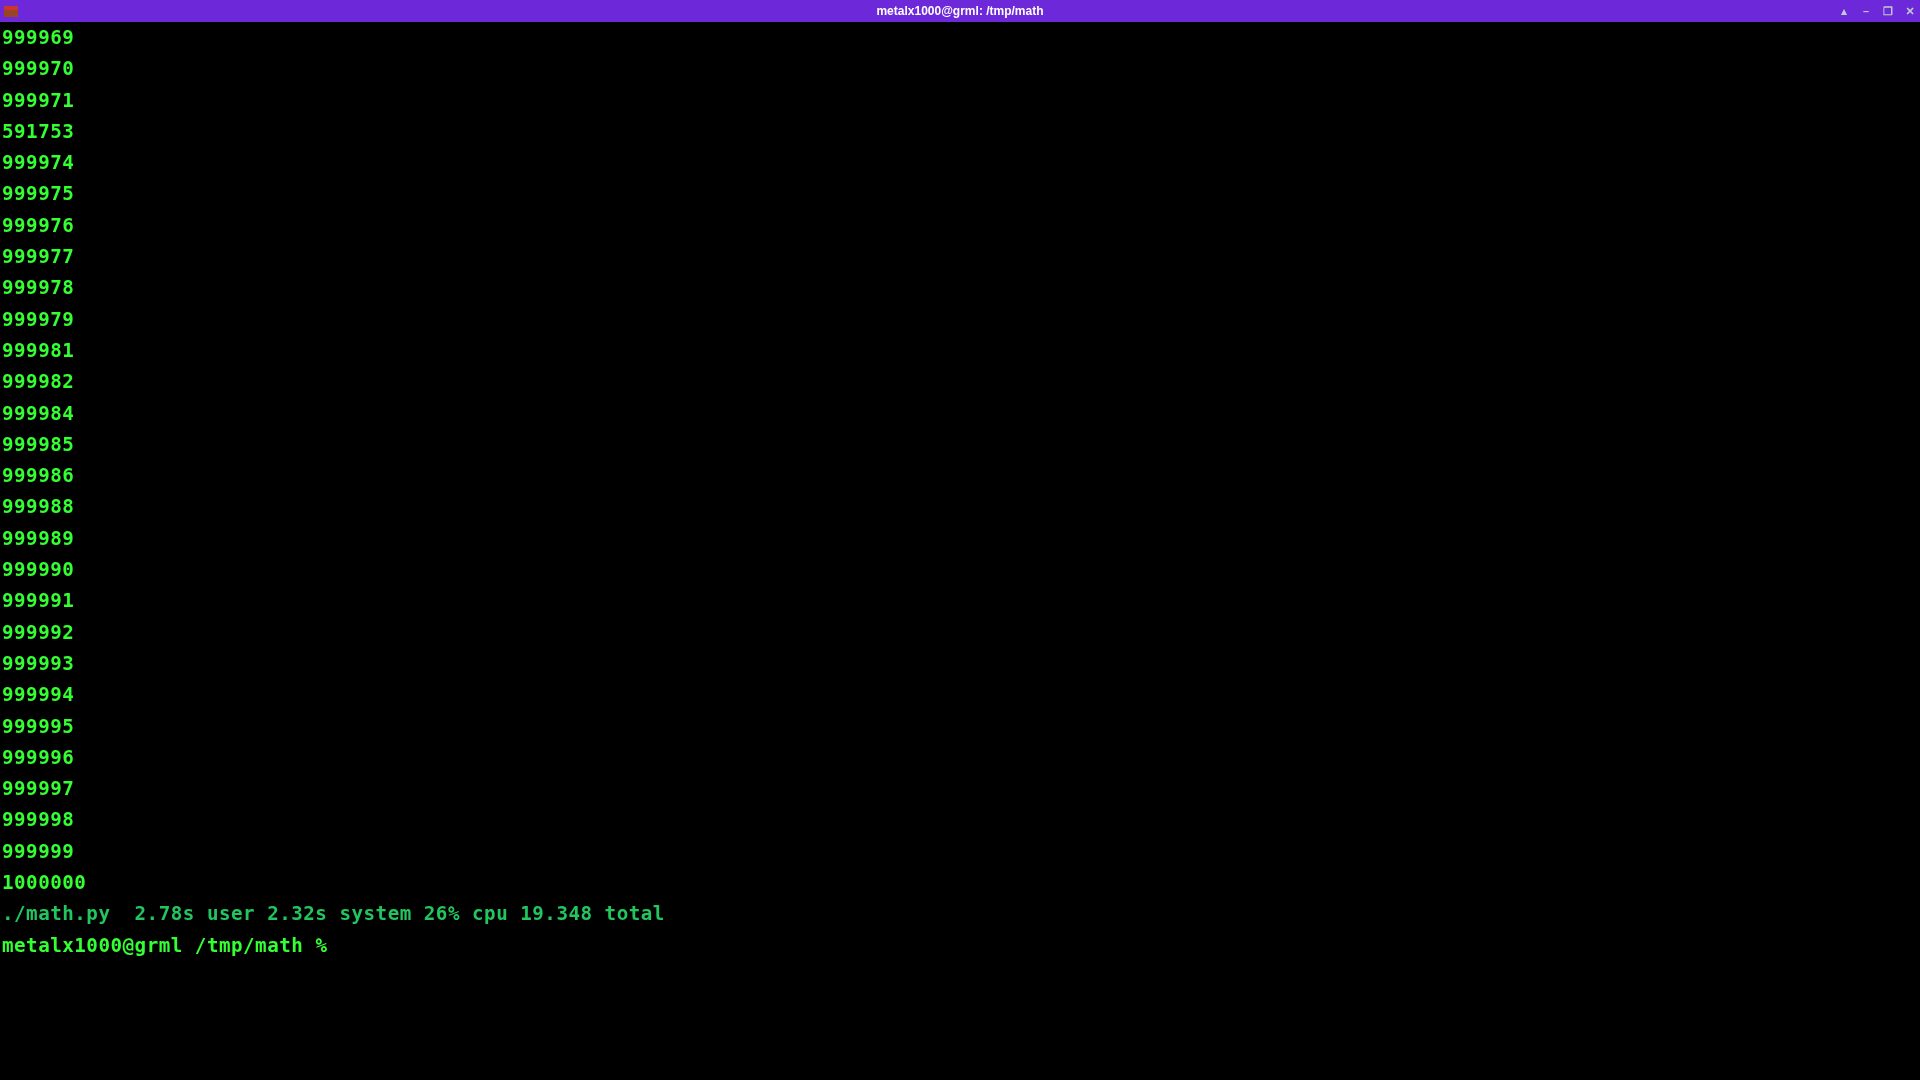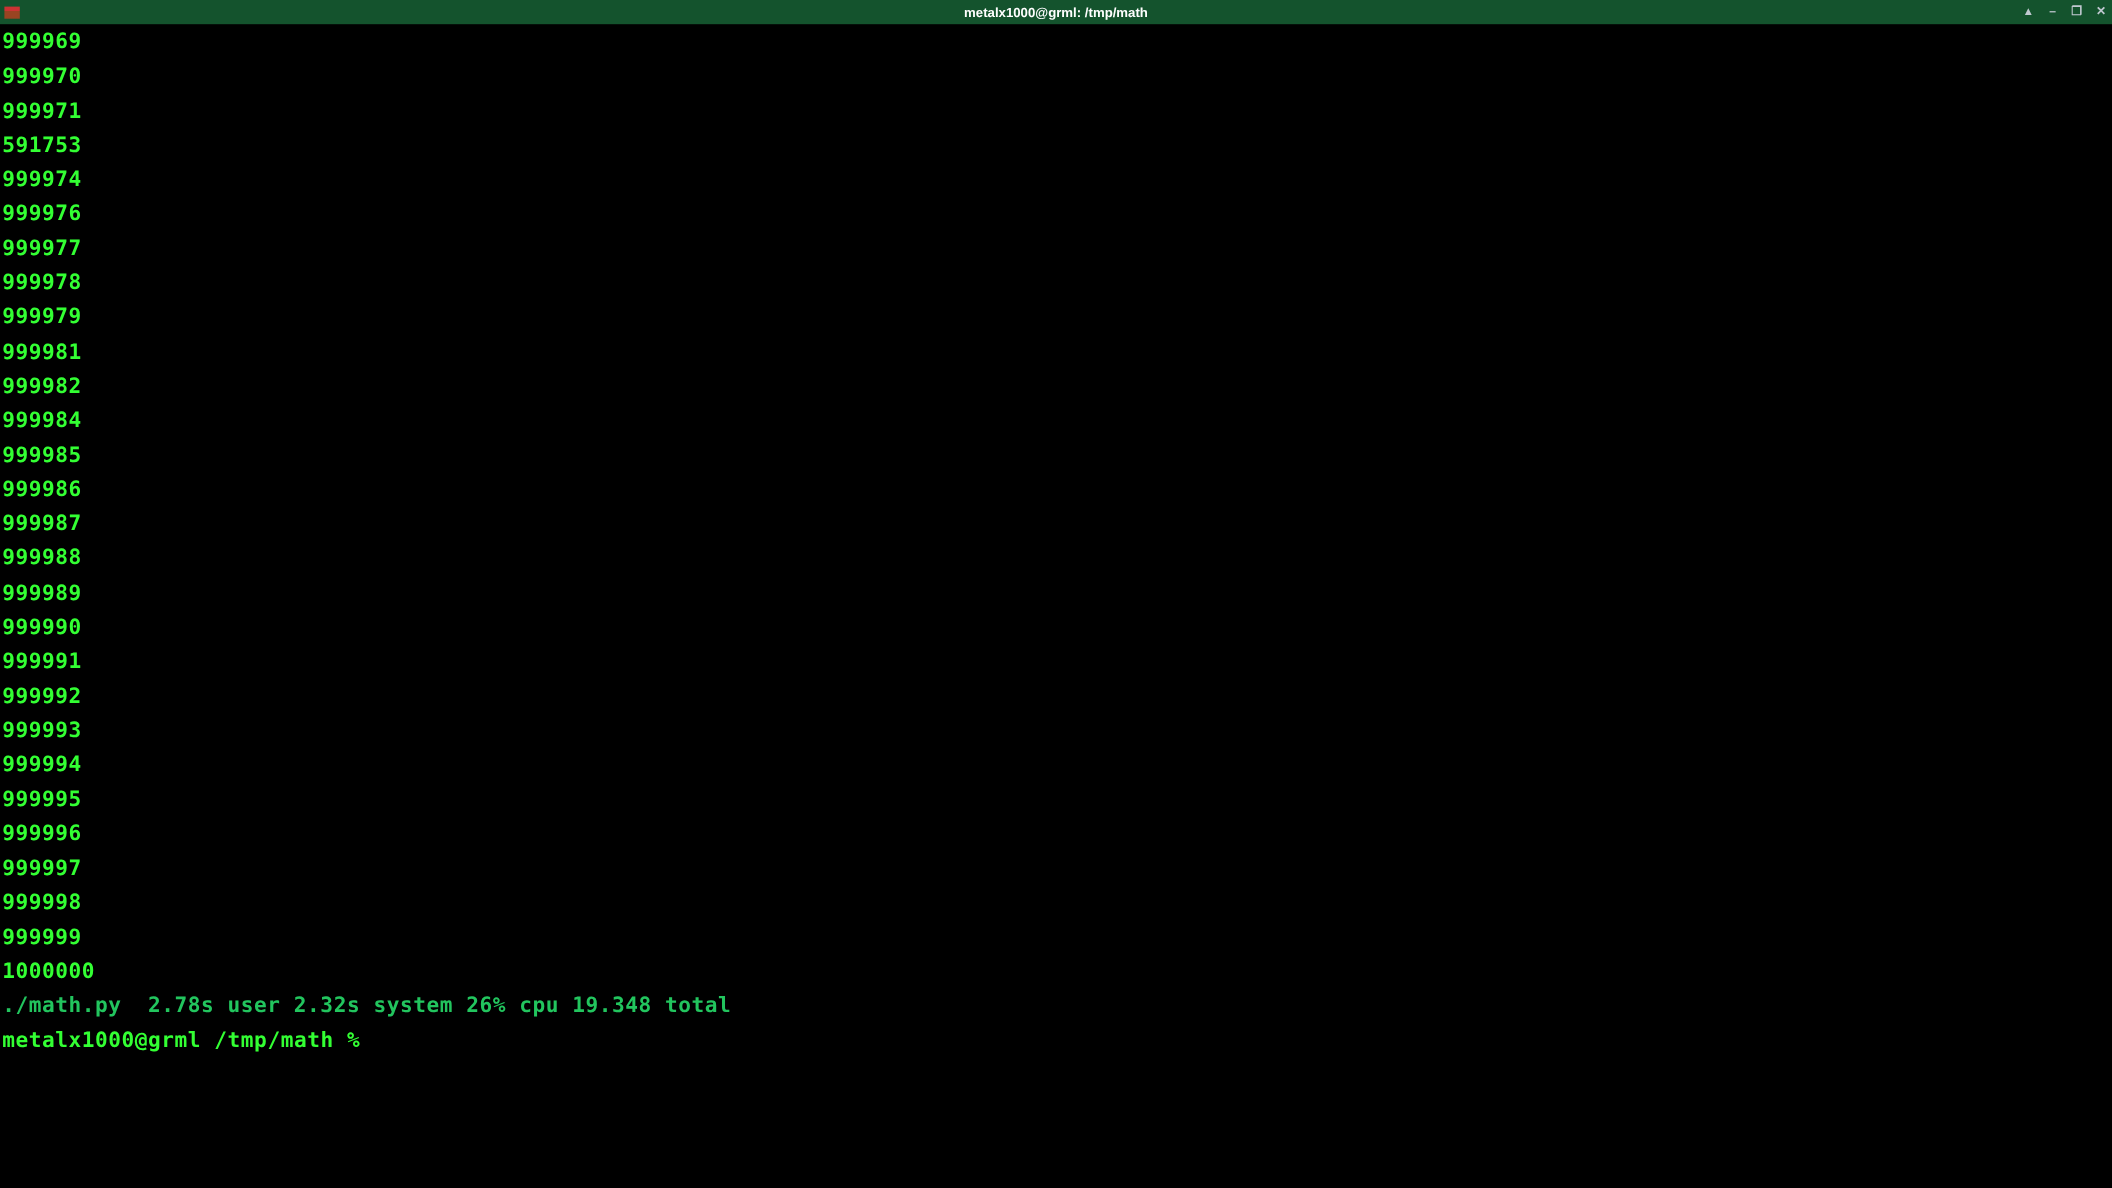--- a/index.html
+++ b/index.html
@@ -14,21 +14,21 @@
       font-weight: bold;
       color: #33ff33;
       width: 1920px;
       height: 1080px;
       overflow: hidden;
       display: flex;
       flex-direction: column;
     }
     .titlebar {
       height: 22px;
-      background: #14532d;
+      background: #6d28d9;
       display: flex;
       align-items: center;
       justify-content: space-between;
       padding: 0 4px;
       font-family: sans-serif;
       font-size: 12px;
       font-weight: bold;
       color: #ffffff;
     }
     .titlebar-left {
@@ -116,30 +116,30 @@
   </div>
 </div>
 
 <div class="terminal">
   <div id="output-container">
       <div class="term-line">999969</div>
       <div class="term-line">999970</div>
       <div class="term-line">999971</div>
       <div class="term-line">591753</div>
       <div class="term-line">999974</div>
+      <div class="term-line">999975</div>
       <div class="term-line">999976</div>
       <div class="term-line">999977</div>
       <div class="term-line">999978</div>
       <div class="term-line">999979</div>
       <div class="term-line">999981</div>
       <div class="term-line">999982</div>
       <div class="term-line">999984</div>
       <div class="term-line">999985</div>
       <div class="term-line">999986</div>
-      <div class="term-line">999987</div>
       <div class="term-line">999988</div>
       <div class="term-line">999989</div>
       <div class="term-line">999990</div>
       <div class="term-line">999991</div>
       <div class="term-line">999992</div>
       <div class="term-line">999993</div>
       <div class="term-line">999994</div>
       <div class="term-line">999995</div>
       <div class="term-line">999996</div>
       <div class="term-line">999997</div>

